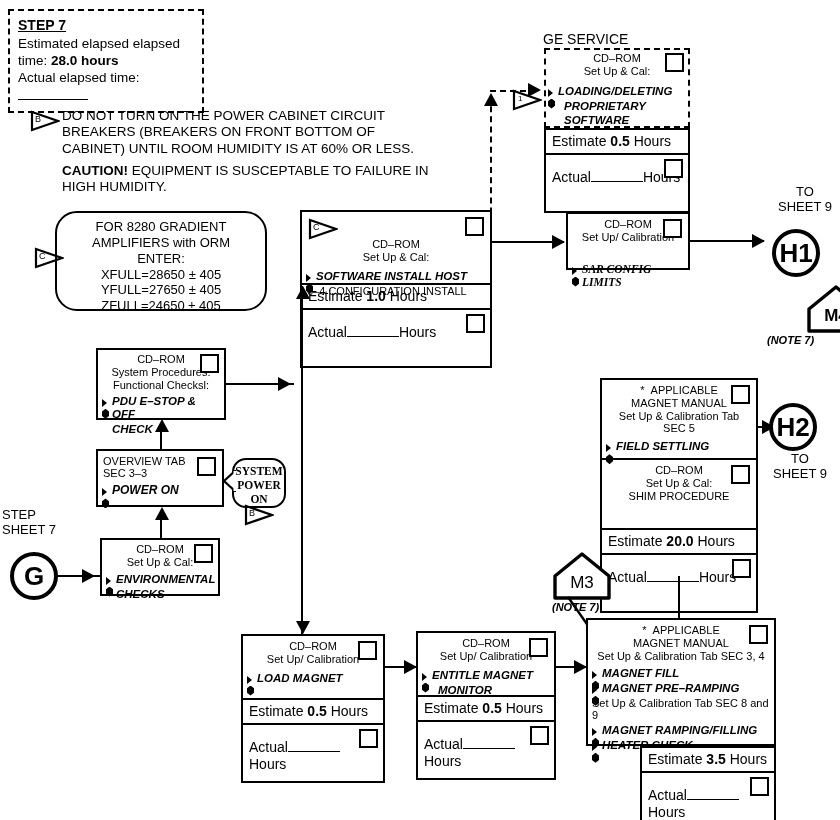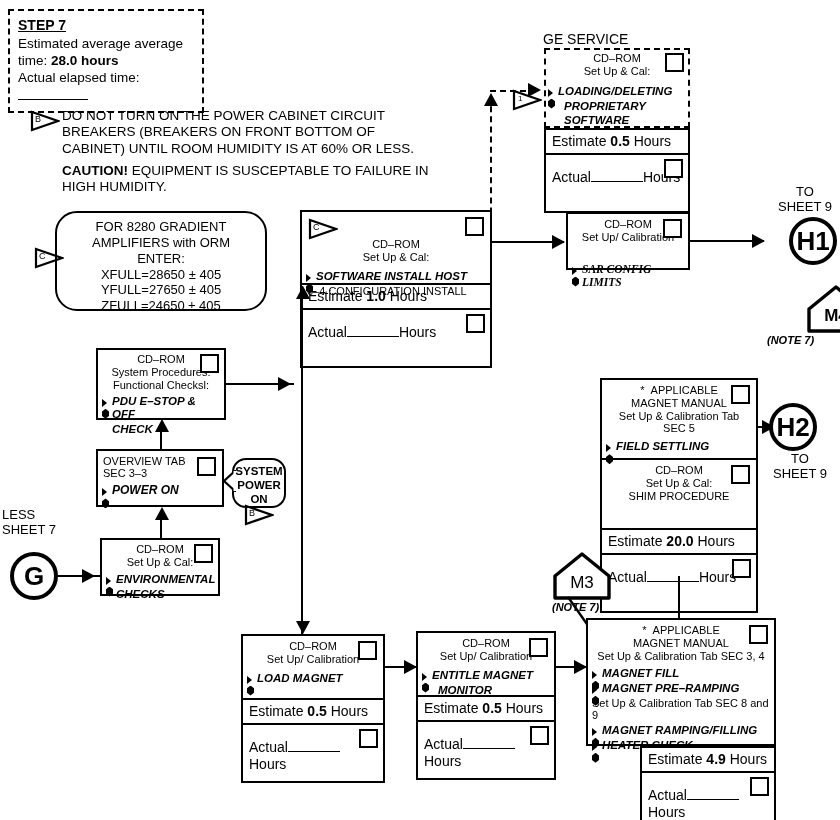--- a/index.html
+++ b/index.html
@@ -69,21 +69,21 @@
   .caution-txt b{font-weight:bold;}
   .sheetlbl{font-size:13px;text-align:center;line-height:1.15;}
 </style>
 </head>
 <body>
 
 <div id="canvas">
 
   <div class="abs stepbox" style="left:8px;top:9px;width:196px;">
     <div class="t">STEP 7</div>
-    <div>Estimated average average</div>
+    <div>Estimated elapsed elapsed</div>
     <div><span>time: </span><b>28.0 hours</b></div>
     <div><span>Actual elapsed time:</span> <span class="ul" style="width:70px;"></span></div>
   </div>
 
   <div class="abs flag" style="left:30px;top:110px;">
     <svg width="30" height="22" viewBox="0 0 30 22">
         <polygon points="2,2 2,20 28,11" fill="#fff" stroke="#000" stroke-width="2.2"></polygon>
       </svg>
     <div class="lbl">B</div>
   </div>
@@ -183,21 +183,21 @@
     </div>
   </div>
 
   <div class="abs hline" style="left:690px;top:240px;width:74px;"></div>
   <div class="abs arrowR" style="left:752px;top:234px;"></div>
 
   <div class="abs sheetlbl" style="left:772px;top:185px;width:66px;">
     <div>TO</div>
     <div>SHEET 9</div>
   </div>
-  <div class="abs circ" style="left:772px;top:217px;width:48px;height:48px;font-size:26px;margin-left:17px;">
+  <div class="abs circ" style="left:772px;top:229px;width:48px;height:48px;font-size:26px;">
     <span>H1</span>
   </div>
 
   <div class="abs" style="left:806px;top:284px;width:60px;height:50px;">
     <svg width="60" height="50" viewBox="0 0 60 50">
         <polygon points="30,3 57,25 57,47 3,47 3,25" fill="#fff" stroke="#000" stroke-width="3.4" stroke-linejoin="round"></polygon>
       </svg>
     <div class="abs" style="left:0;top:22px;width:60px;text-align:center;font-size:17px;font-weight:bold;">M4</div>
   </div>
   <div class="abs note-cap" style="left:767px;top:334px;width:60px;">(NOTE 7)</div>
@@ -235,37 +235,37 @@
       </div>
     </div>
   </div>
 
   <div class="abs flag" style="left:244px;top:438px;">
     <svg width="30" height="22" viewBox="0 0 30 22">
         <polygon points="2,2 2,20 28,11" fill="#fff" stroke="#000" stroke-width="2.2"></polygon>
       </svg>
     <div class="lbl">B</div>
   </div>
-  <div class="abs round2" style="left:232px;top:458px;width:54px;height:50px;padding-top:5px;font-size:11.5px;font-weight:bold;line-height:1.2;">
+  <div class="abs round2" style="left:232px;top:458px;width:54px;height:50px;padding-top:5px;font-size:11.5px;font-weight:bold;line-height:1.2;font-family:Liberation Serif, serif;">
     <div>SYSTEM</div>
     <div>POWER</div>
     <div>ON</div>
   </div>
   <div class="abs" style="left:222px;top:470px;width:14px;height:22px;">
     <svg width="14" height="22" viewBox="0 0 14 22">
         <polygon points="14,0 2,11 14,22" fill="#fff" stroke="#000" stroke-width="2.2"></polygon>
         <line x1="13" y1="1" x2="13" y2="21" stroke="#fff" stroke-width="3"></line>
       </svg>
   </div>
 
   <div class="abs vline" style="left:160px;top:512px;height:26px;"></div>
   <div class="abs arrowU" style="left:155px;top:507px;"></div>
 
   <div class="abs sheetlbl" style="left:2px;top:508px;width:70px;text-align:left;">
-    <div>LESS</div>
+    <div>STEP</div>
     <div>SHEET 7</div>
   </div>
   <div class="abs circ" style="left:10px;top:552px;width:48px;height:48px;font-size:26px;">
     <span>G</span>
   </div>
   <div class="abs hline" style="left:58px;top:575px;width:42px;"></div>
   <div class="abs arrowR" style="left:82px;top:569px;"></div>
 
   <div class="abs node" style="left:100px;top:538px;width:120px;height:58px;">
     <div style="position:relative;height:100%;">
@@ -384,21 +384,21 @@
         <div class="bullet-line"><span class="dia"><span class="diamondglyph"></span></span><span>MAGNET  PRE–RAMPING</span></div>
         <div class="plain-line">Set Up &amp; Calibration Tab SEC 8 and 9</div>
         <div class="bullet-line"><span class="dia"><span class="diamondglyph"></span></span><span>MAGNET  RAMPING/FILLING</span></div>
         <div class="bullet-line"><span class="dia"><span class="diamondglyph"></span></span><span>HEATER CHECK</span></div>
       </div>
     </div>
   </div>
 
   <div class="abs node" style="left:640px;top:746px;width:136px;">
     <div class="seg est">
-      <span>Estimate </span><b>4.9</b><span> Hours</span>
+      <span>Estimate </span><b>3.5</b><span> Hours</span>
     </div>
     <div class="seg act" style="height:38px;padding-top:14px;position:relative;">
       <div class="chk" style="right:5px;top:4px;"></div>
       <span>Actual</span><span class="ul"></span><span>Hours</span>
     </div>
   </div>
 
   <div class="abs vline" style="left:678px;top:576px;height:42px;"></div>
 
 </div>

